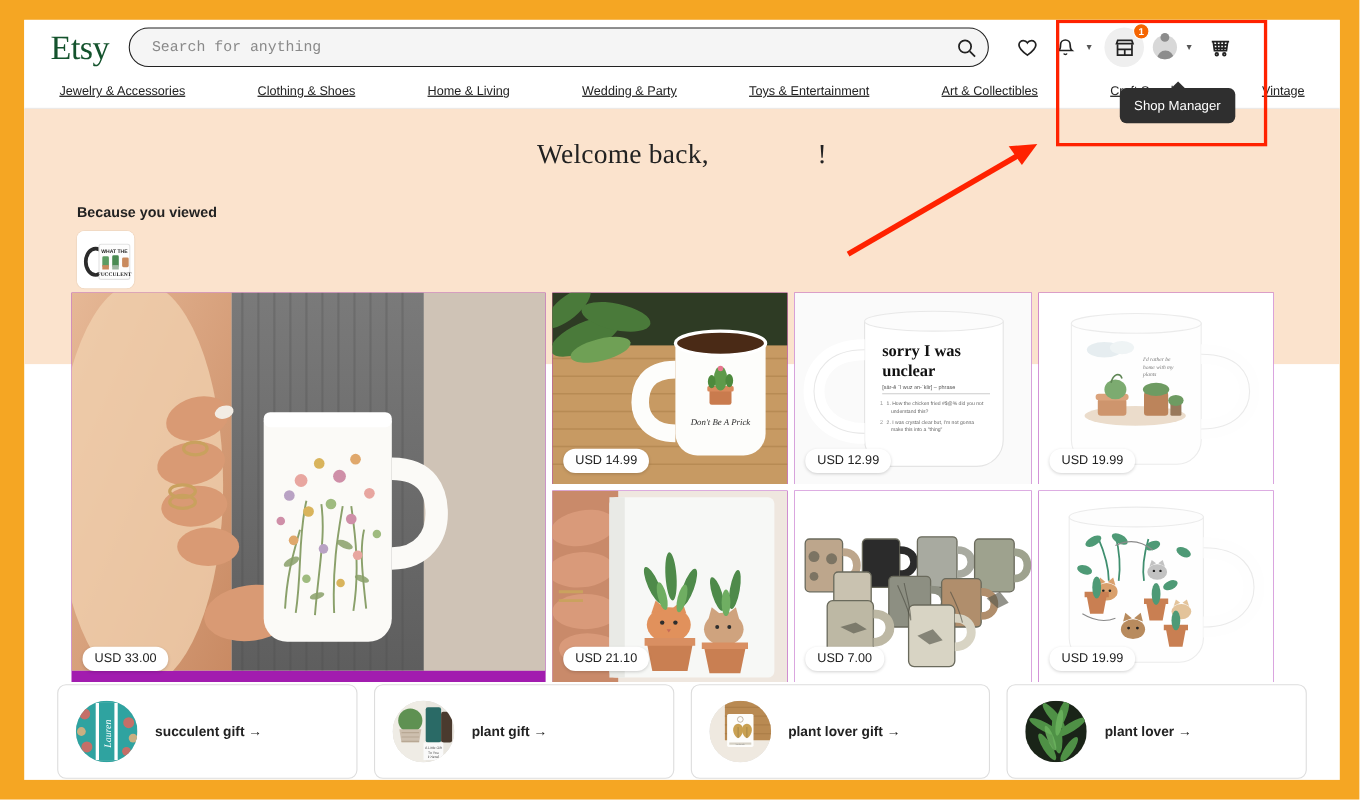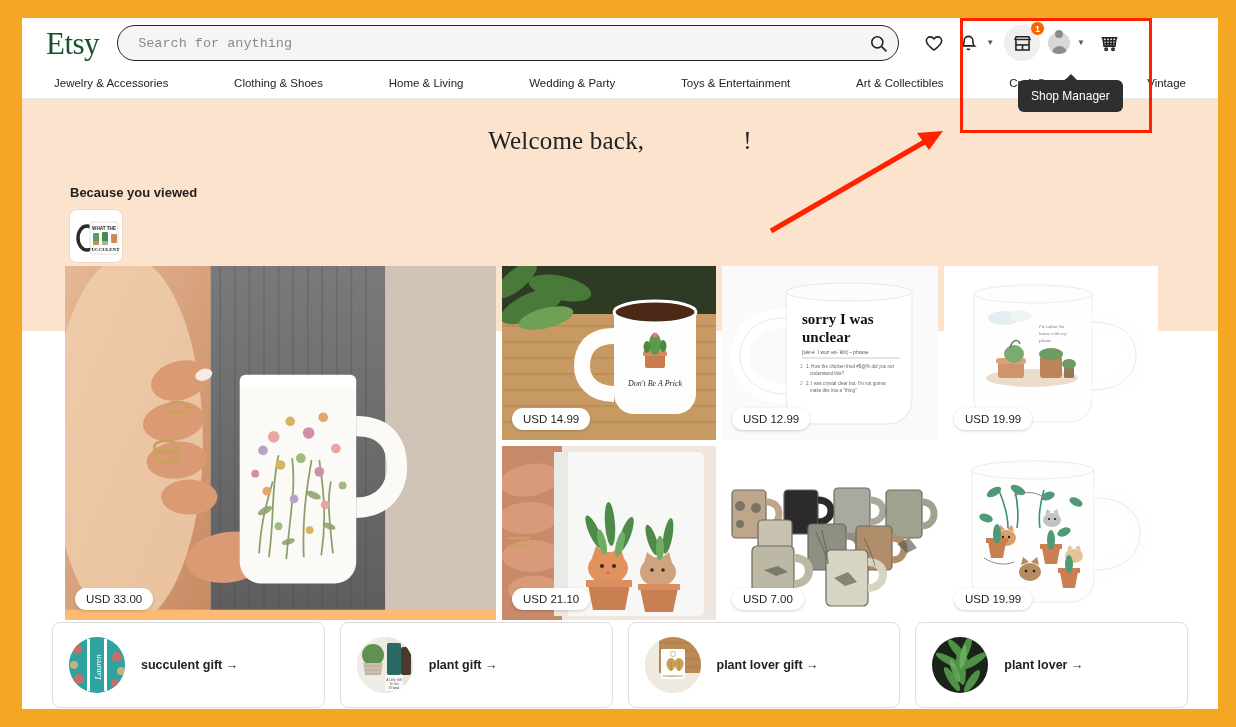--- a/index.html
+++ b/index.html
@@ -97,21 +97,21 @@
     border-bottom: 1px solid #e8e8e8;
     background: #fff; position: relative;
   }
   .nav-item {
     font-size: 11.5px; color: #222; white-space: nowrap;
     cursor: pointer; text-decoration: none;
     padding: 0 2px;
   }
   .nav-inner {
     display: flex; justify-content: space-between;
-    width: 100%; padding: 0 30px;
+    width: 100%; padding: 0 30px; text-decoration: underline;
   }
 
   
   .tooltip {
     position: absolute;
     left: 996px; top: 62px;
     background: #2F2F2F; color: #fff;
     font-size: 12px; padding: 9px 13px;
     border-radius: 6px; white-space: nowrap;
     z-index: 40;
@@ -152,21 +152,21 @@
   .grid {
     position: absolute; left: 30px; top: 248px;
     width: 1136px; height: 348px;
     display: grid;
     grid-template-columns: 444px 214px 216px 214px;
     grid-template-rows: 174px 174px;
     gap: 6px;
   }
   .card {
     position: relative; overflow: hidden;
-    background: #fdba74; cursor: pointer;
+    background: #a21caf; cursor: pointer;
   }
   .card.tall { grid-row: span 2; margin-left: 13px; }
   .price {
     position: absolute; left: 10px; bottom: 10px;
     background: #fff; color: #222;
     font-size: 11.5px; font-weight: normal;
     padding: 5px 11px; border-radius: 13px;
     box-shadow: 0 1px 3px rgba(0,0,0,0.18);
     z-index: 3;
   }

